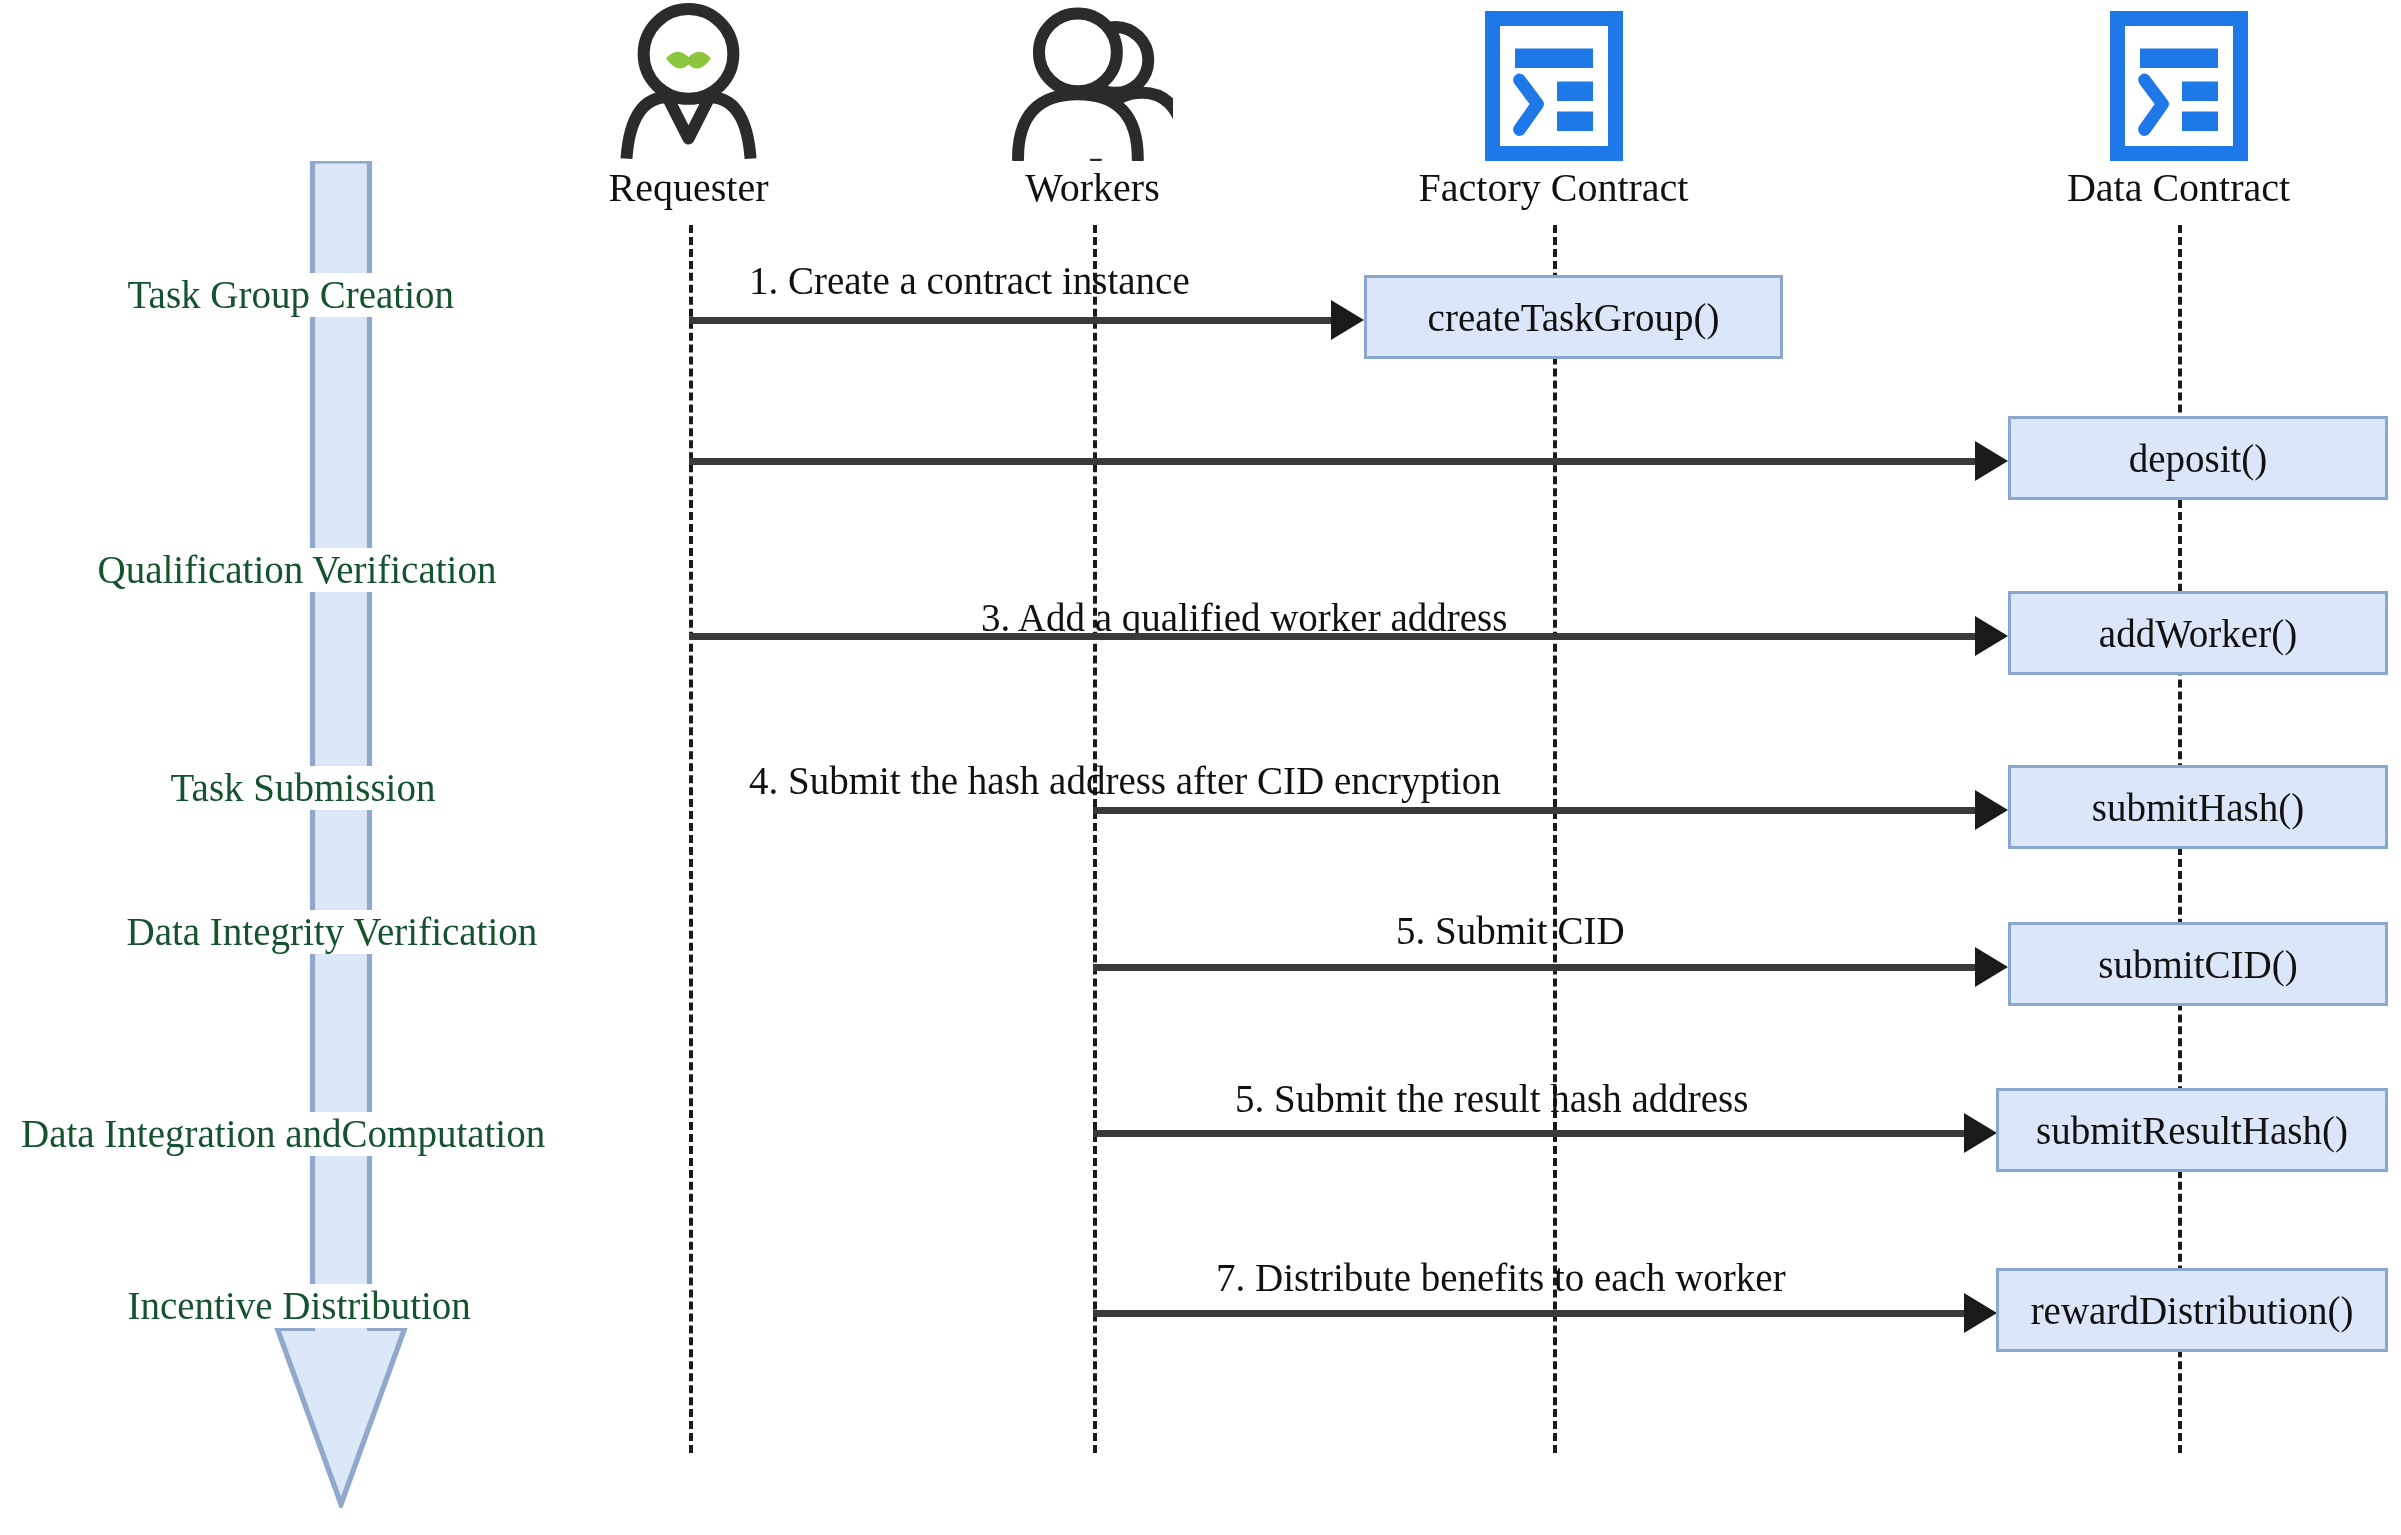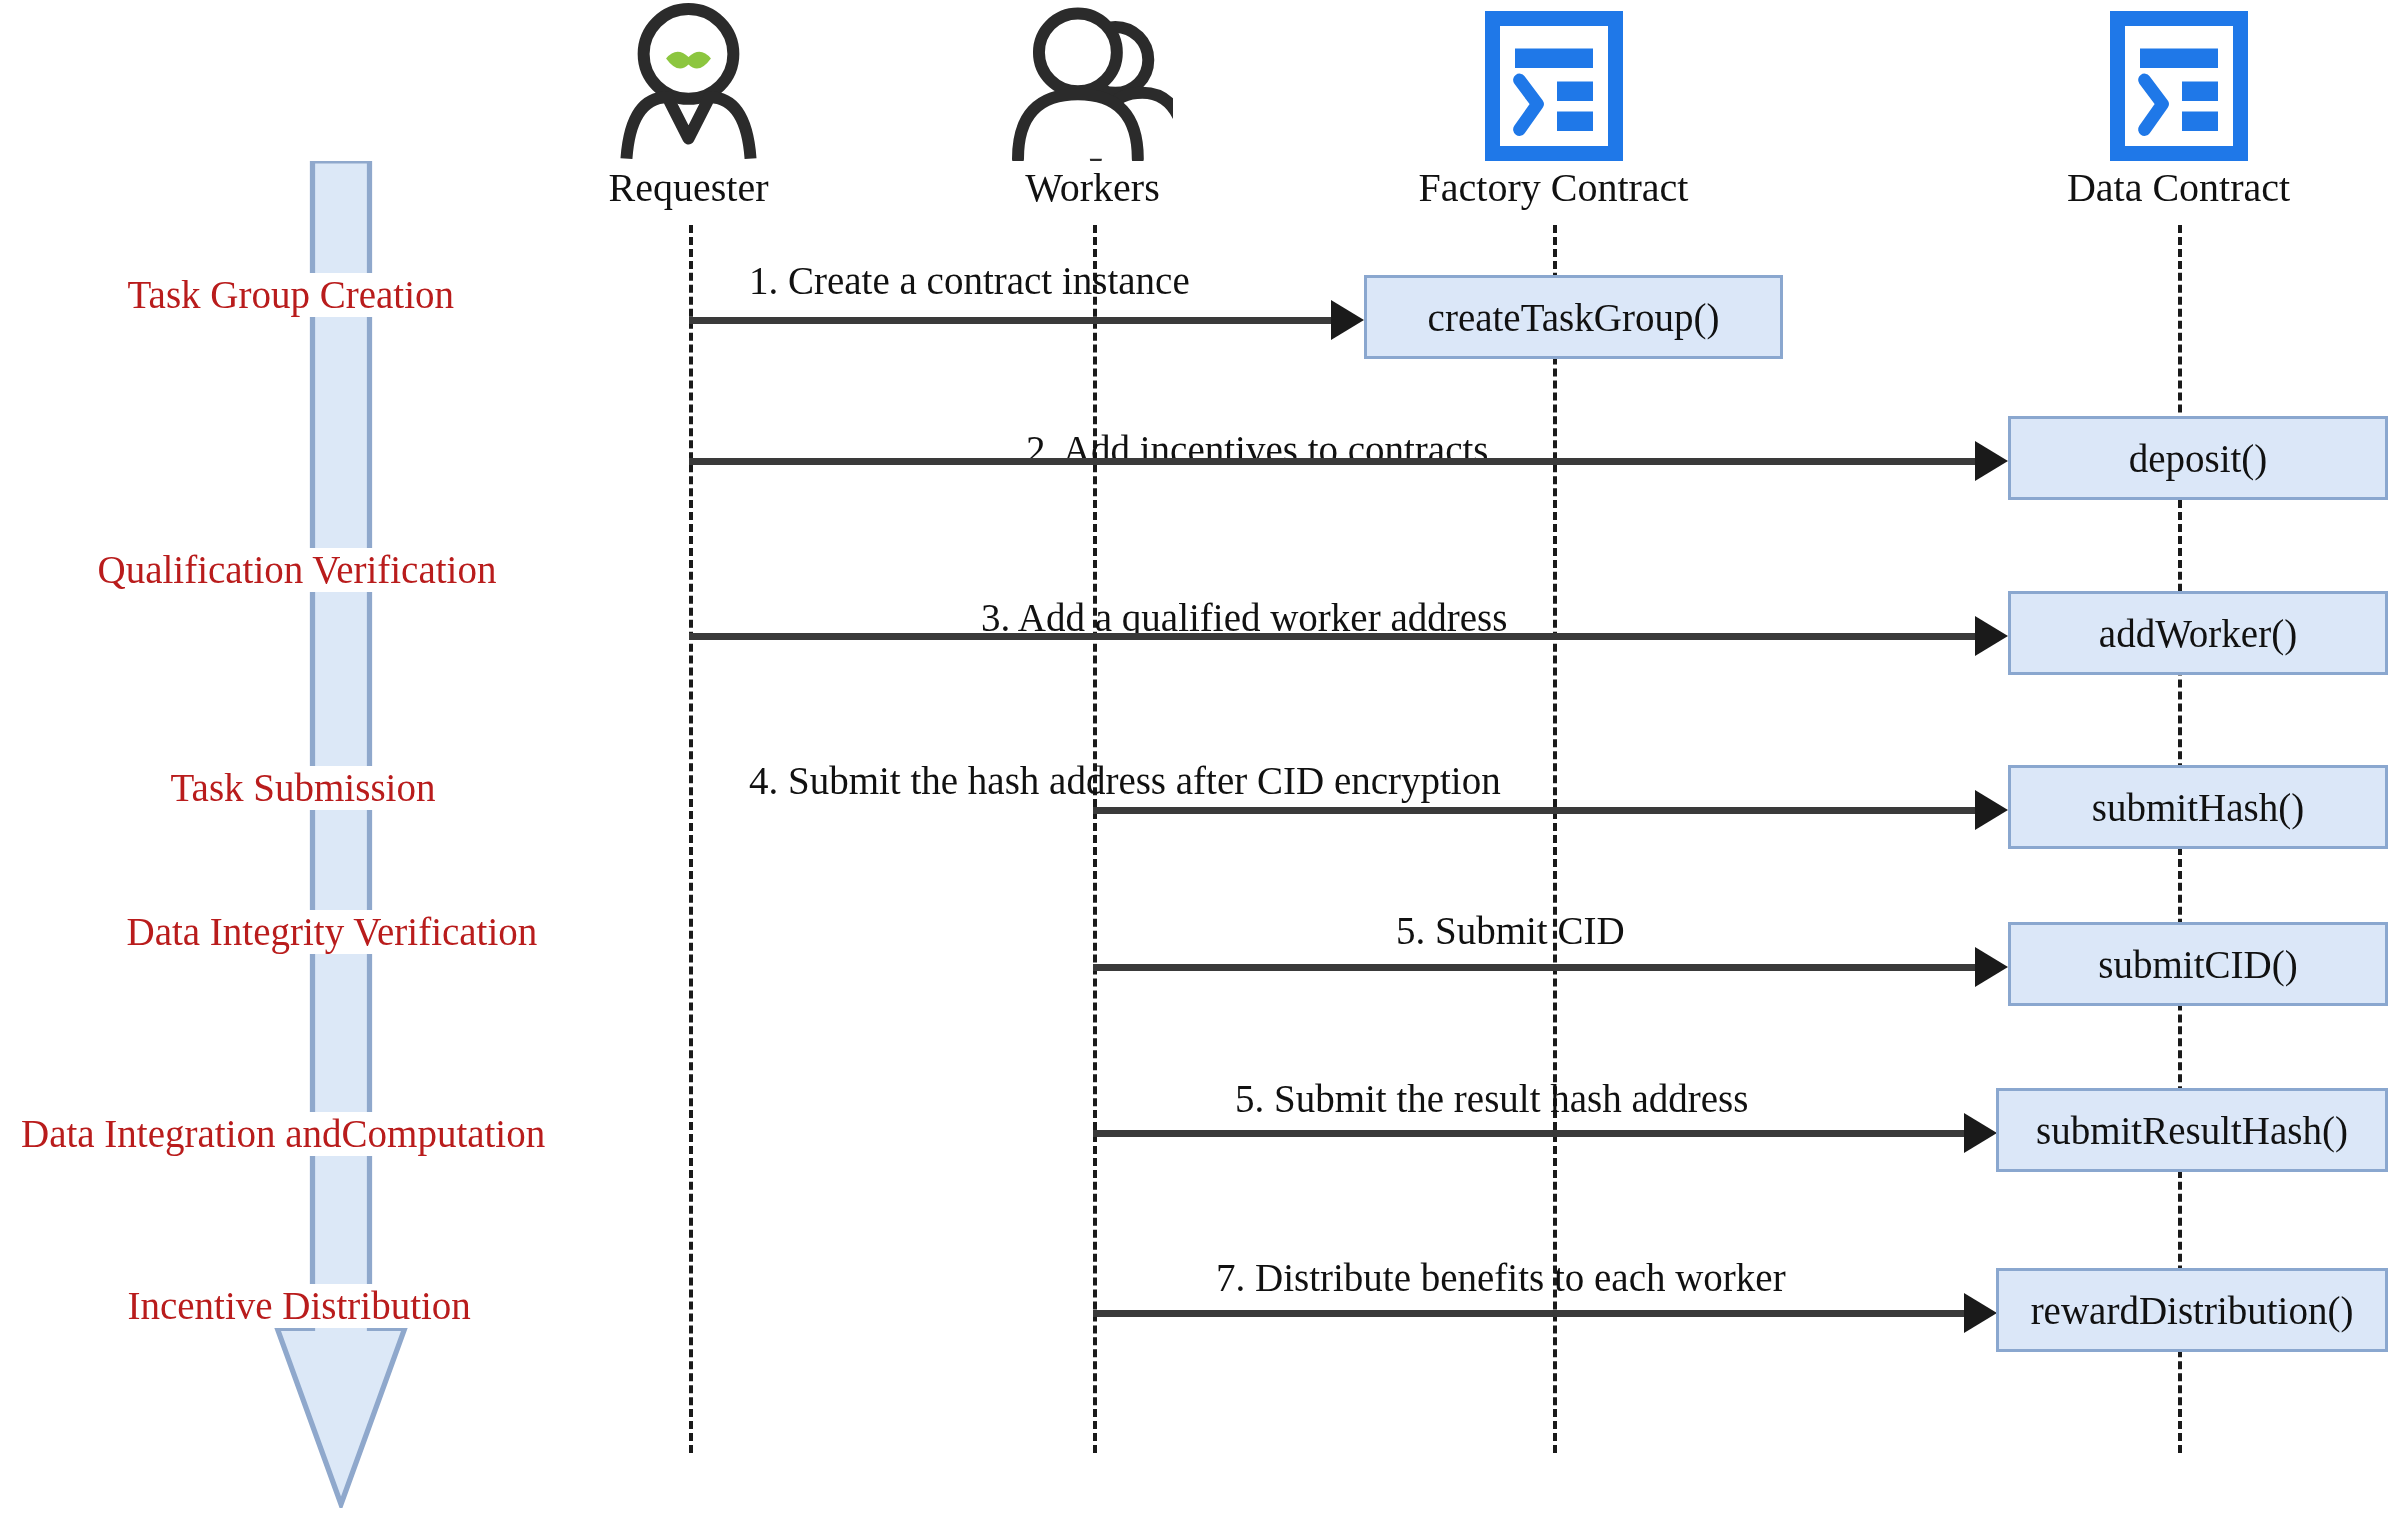--- a/index.html
+++ b/index.html
@@ -31,21 +31,21 @@
     width: 150px;
     height: 1347px;
   }
 
   
   .phase-label {
     position: absolute;
     text-align: center;
     font-size: 39px;
     line-height: 1.05;
-    color: #b91c1c;
+    color: #14532d;
     white-space: nowrap;
     background: #ffffff;
     padding: 1.5px 7.5px;
   }
 
   
   .actor {
     position: absolute;
     width: 389px;
     text-align: center;
@@ -178,21 +178,20 @@
 
   <div class="phase-label" style="left:13.5px; top:1112px;">Data Integration andComputation</div>
 
   <div class="phase-label" style="left:120px; top:1284px;">Incentive Distribution</div>
 
   <div class="msg-label" style="left:749px; top:258px;">1. Create a contract instance</div>
   <div class="msg-line" style="left:689px; top:317px; width:644px;"></div>
   <div class="msg-head" style="left:1331px; top:300px;"></div>
   <div class="method-box" style="left:1364px; top:275px; width:419px; height:84px;">createTaskGroup()</div>
 
-  <div class="msg-label" style="left:1026px; top:427px;">2. Add incentives to contracts</div>
   <div class="msg-line" style="left:689px; top:458px; width:1288px;"></div>
   <div class="msg-head" style="left:1975px; top:441px;"></div>
   <div class="method-box" style="left:2008px; top:416px; width:380px; height:84px;">deposit()</div>
 
   <div class="msg-label" style="left:981px; top:595px;">3. Add a qualified worker address</div>
   <div class="msg-line" style="left:689px; top:633px; width:1288px;"></div>
   <div class="msg-head" style="left:1975px; top:616px;"></div>
   <div class="method-box" style="left:2008px; top:591px; width:380px; height:84px;">addWorker()</div>
 
   <div class="msg-label" style="left:749px; top:758px;">4. Submit the hash address after CID encryption</div>

